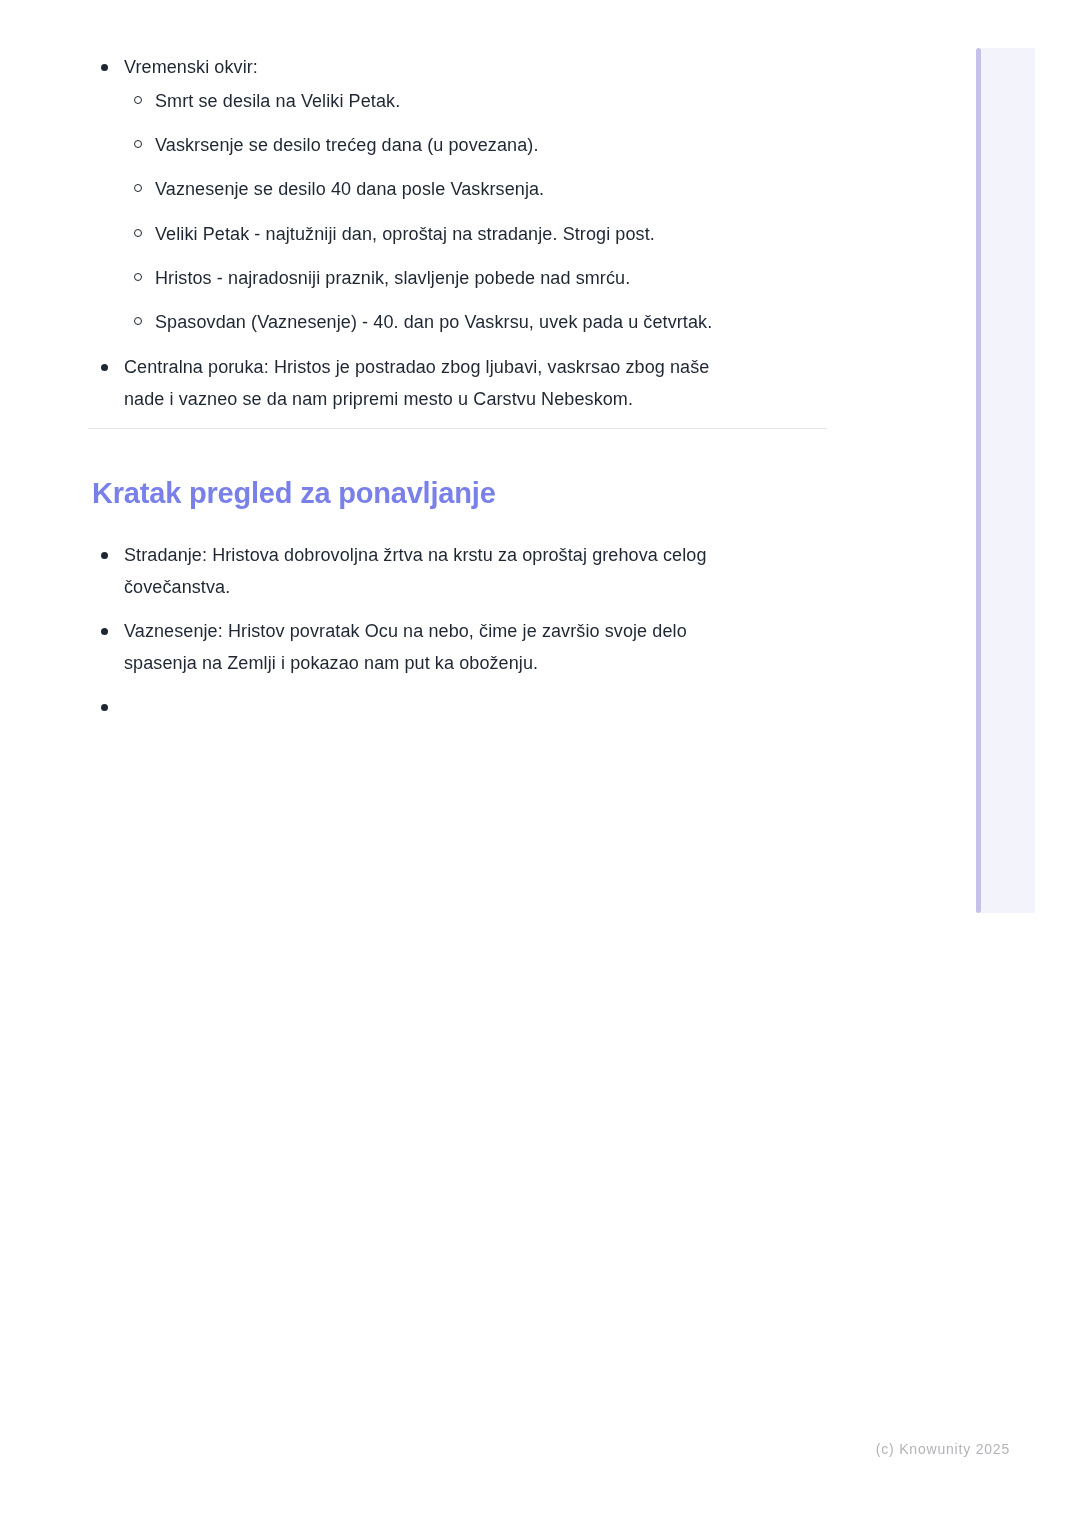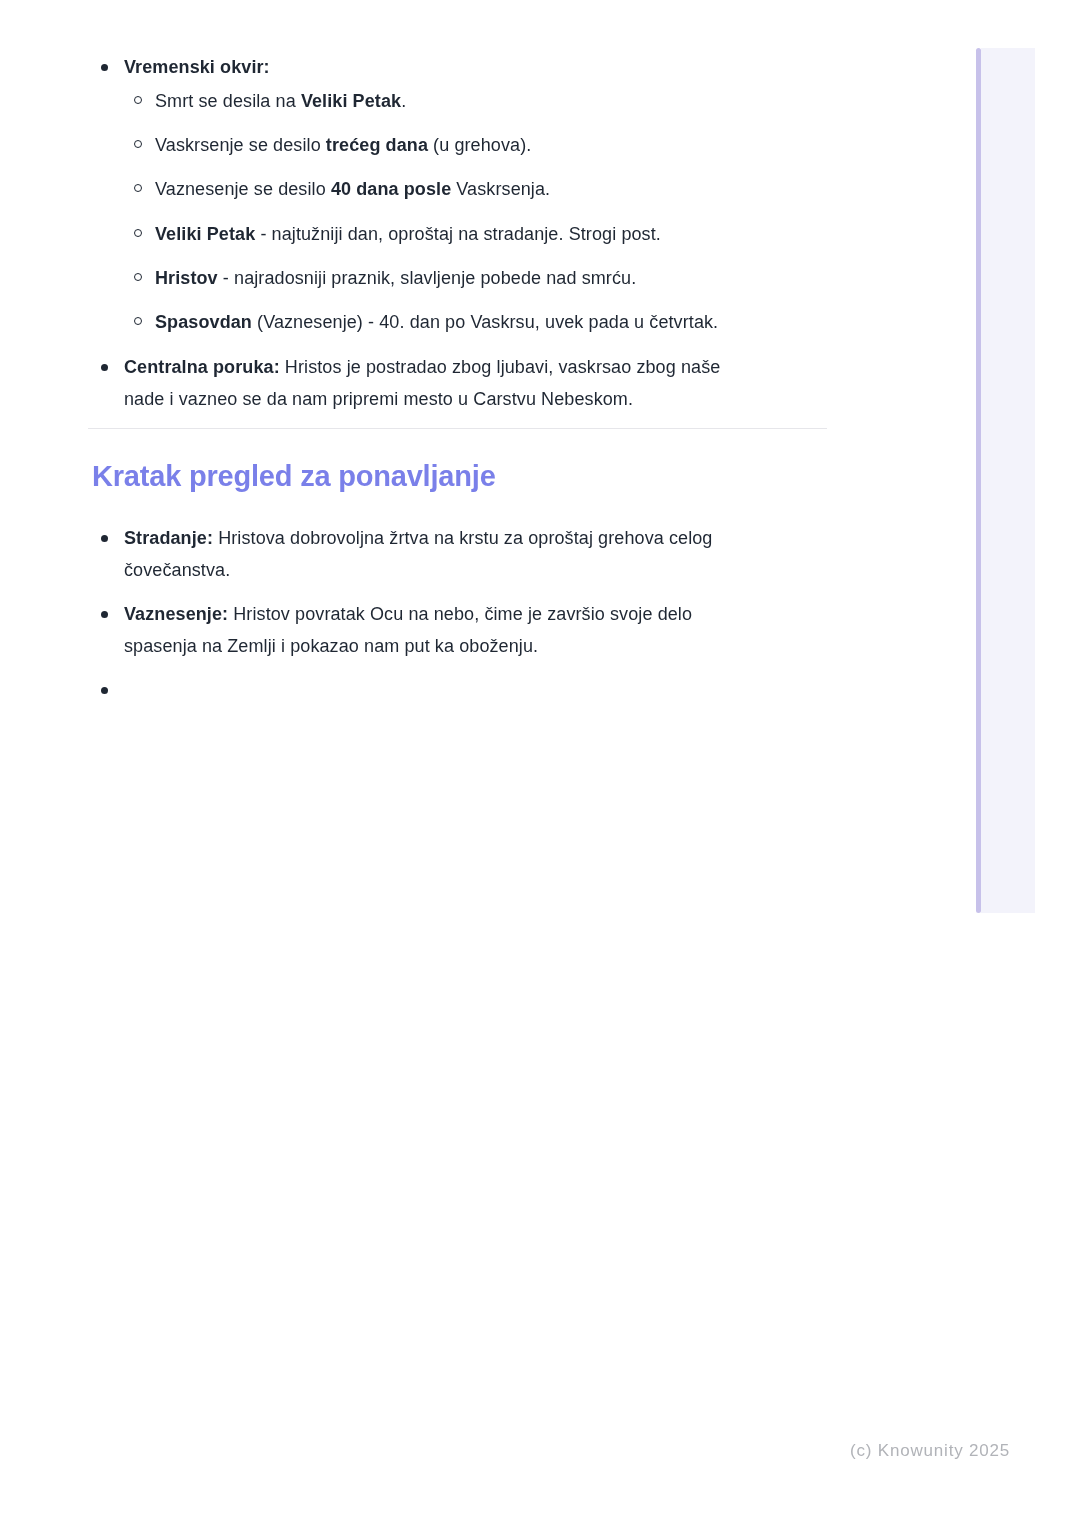--- a/index.html
+++ b/index.html
@@ -43,33 +43,33 @@
     border-radius: 50%;
     background: transparent;
     margin: 11px 13px 0 0;
   }
   .txt {
     font-size: 18px;
     line-height: 32px;
     max-width: 760px;
     letter-spacing: 0.1px;
   }
-  .b { font-weight: 700; }
+  .b { font-weight: 400; }
   .divider {
     border: none;
     border-top: 1.5px solid #e6e6ea;
     width: 739px;
     margin: 0;
   }
   .section-heading {
     font-size: 29px;
     line-height: 36px;
     font-weight: 700;
     color: #7a80e9;
-    margin: 29px 0 28px 4px;
+    margin: 46px 0 28px 4px;
     letter-spacing: -0.2px;
   }
   .scroll-panel {
     position: absolute;
     left: 981px;
     top: 48px;
     width: 54px;
     height: 865px;
     background: #f3f3fb;
   }
@@ -79,21 +79,21 @@
     top: 48px;
     width: 5px;
     height: 865px;
     background: #c7c1ea;
     border-radius: 3px;
   }
   .footer {
     position: absolute;
     top: 1441px;
     right: 70px;
-    font-size: 17px;
+    font-size: 14px;
     letter-spacing: 0.8px;
     color: #b1b3b8;
   }
 </style>
 </head>
 <body>
 
 <div class="content">
 
   <div>
@@ -101,35 +101,35 @@
         <div class="li l1 title-li">
           <span class="m-disc"></span>
           <div class="txt"><span class="b">Vremenski okvir:</span></div>
         </div>
         <div class="li l2">
           <span class="m-circ"></span>
           <div class="txt"><span>Smrt se desila na </span><span class="b">Veliki Petak</span><span>.</span></div>
         </div>
         <div class="li l2">
           <span class="m-circ"></span>
-          <div class="txt"><span>Vaskrsenje se desilo </span><span class="b">trećeg dana</span><span> (u grehova).</span></div>
+          <div class="txt"><span>Vaskrsenje se desilo </span><span class="b">trećeg dana</span><span> (u povezana).</span></div>
         </div>
         <div class="li l2">
           <span class="m-circ"></span>
           <div class="txt"><span>Vaznesenje se desilo </span><span class="b">40 dana posle</span><span> Vaskrsenja.</span></div>
         </div>
       </div>
       <div class="group">
         <div class="li l2">
           <span class="m-circ"></span>
           <div class="txt"><span class="b">Veliki Petak</span><span> - najtužniji dan, oproštaj na stradanje. Strogi post.</span></div>
         </div>
         <div class="li l2">
           <span class="m-circ"></span>
-          <div class="txt"><span class="b">Hristov</span><span> - najradosniji praznik, slavljenje pobede nad smrću.</span></div>
+          <div class="txt"><span class="b">Hristos</span><span> - najradosniji praznik, slavljenje pobede nad smrću.</span></div>
         </div>
         <div class="li l2">
           <span class="m-circ"></span>
           <div class="txt"><span class="b">Spasovdan</span><span> (Vaznesenje) - 40. dan po Vaskrsu, uvek pada u četvrtak.</span></div>
         </div>
       </div>
       <div class="group">
         <div class="li l1">
           <span class="m-disc"></span>
           <div class="txt"><span class="b">Centralna poruka:</span><span> Hristos je postradao zbog ljubavi, vaskrsao zbog naše</span><br><span>nade i vazneo se da nam pripremi mesto u Carstvu Nebeskom.</span></div>

